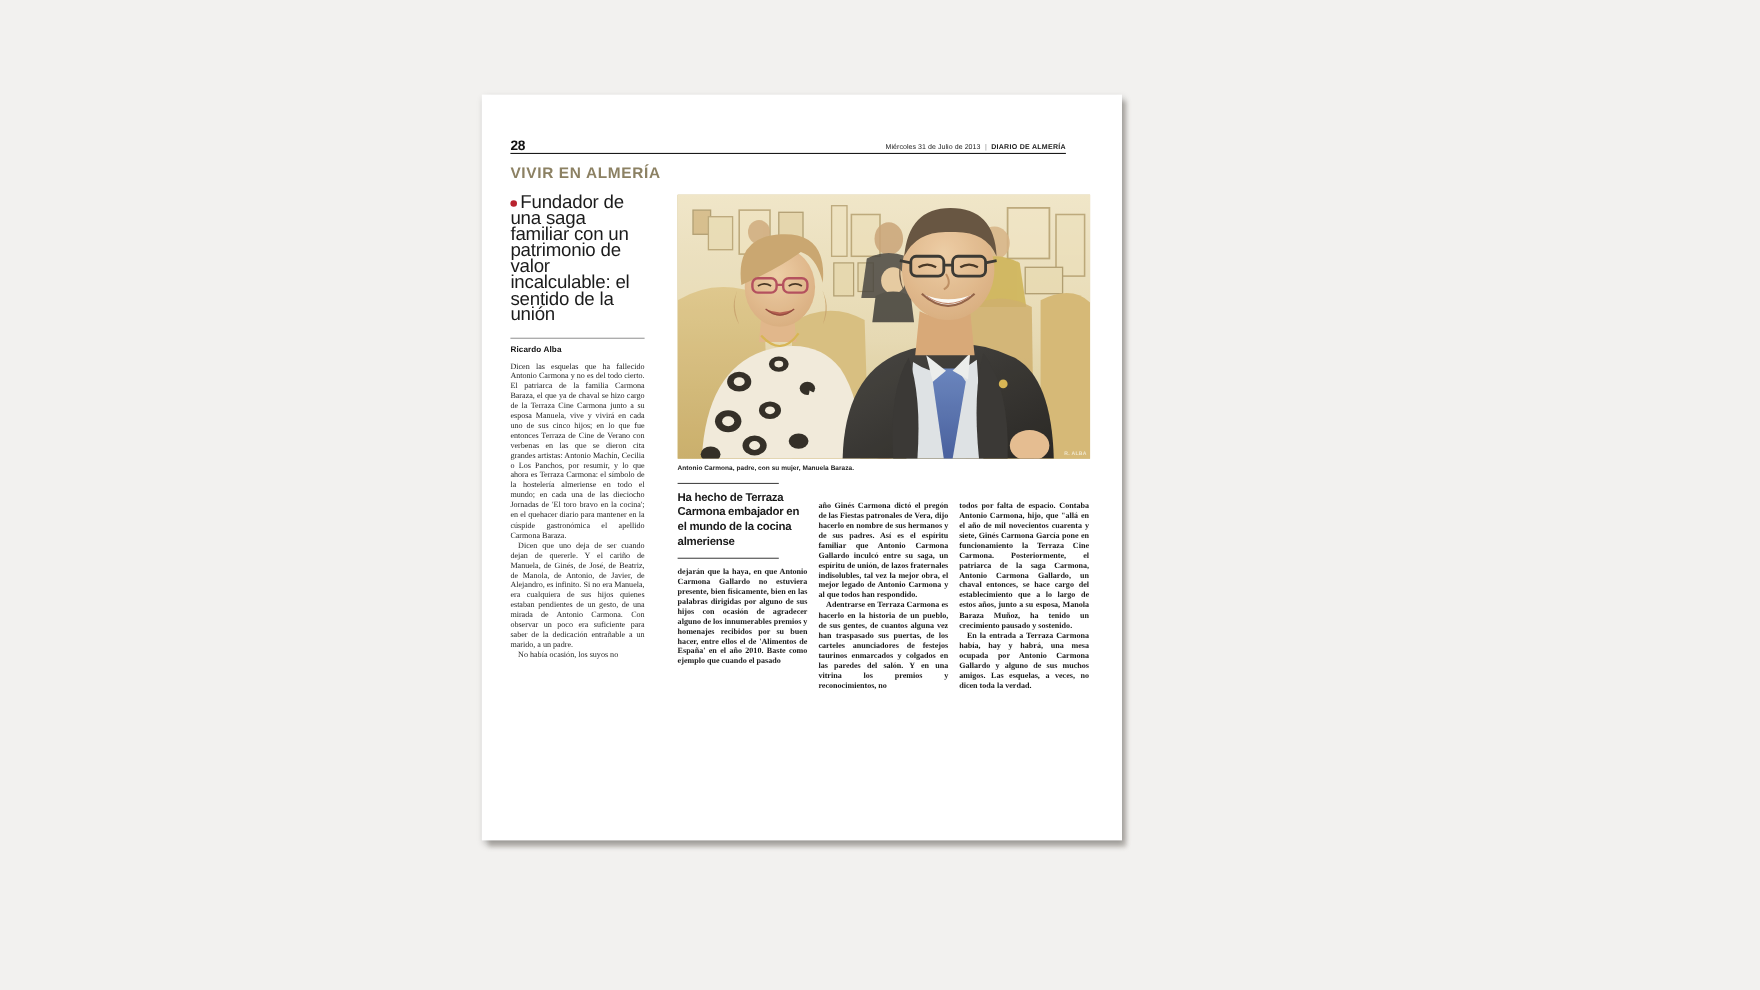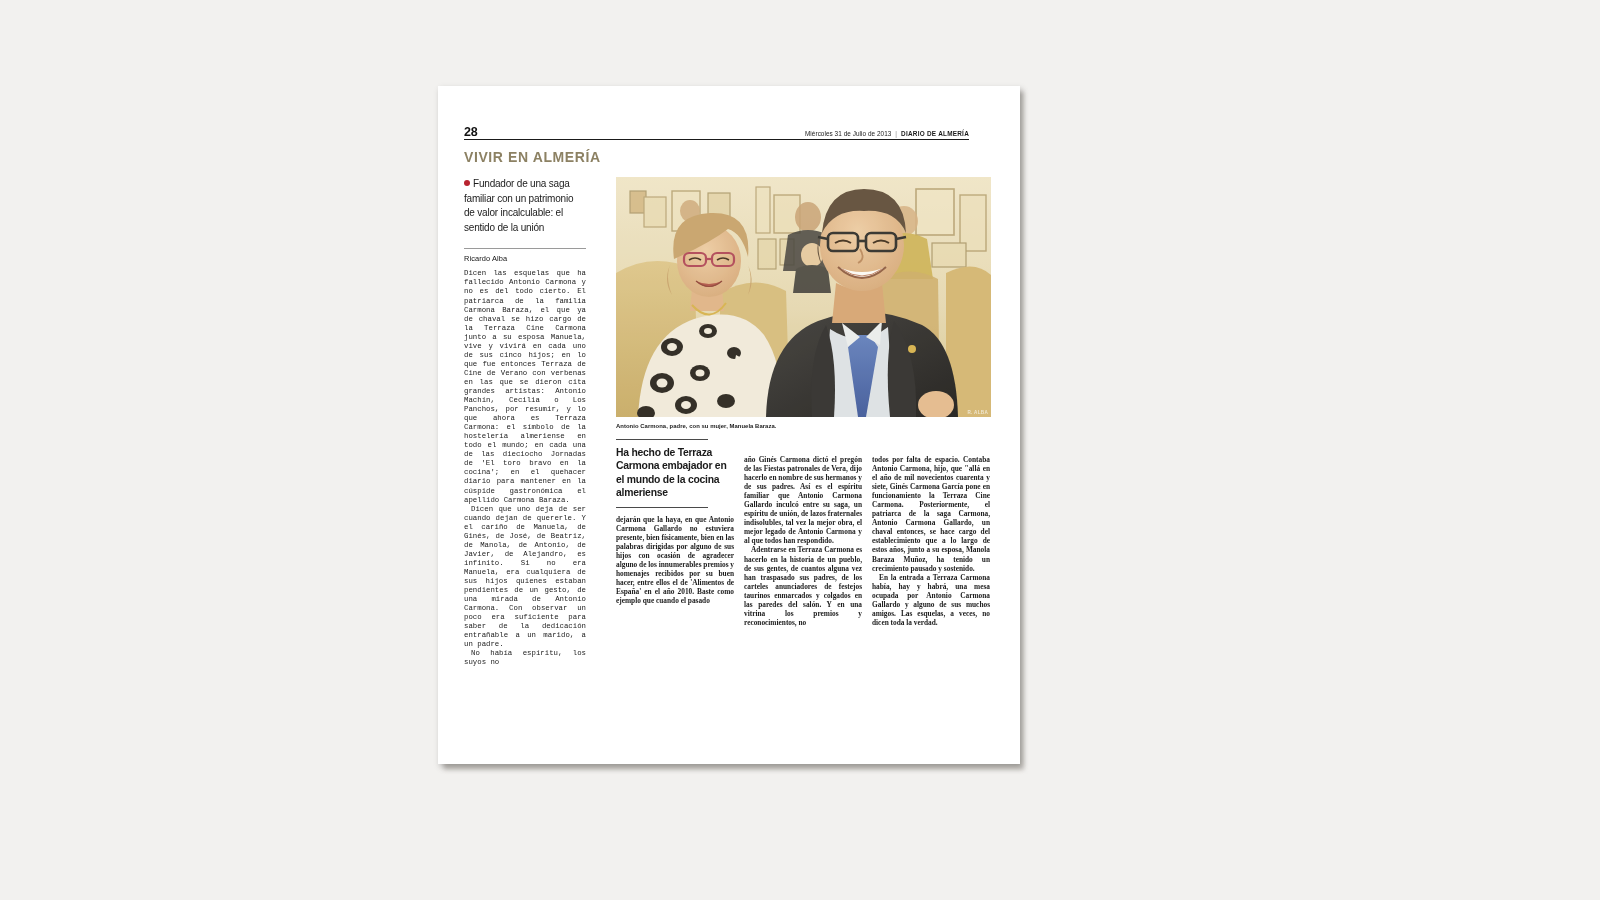--- a/index.html
+++ b/index.html
@@ -112,21 +112,21 @@
 
   
   .col-left {
     position: absolute;
     left: 0px;
     top: 0px;
     width: 122px;
   }
 
   .lead {
-    font-size: 10px;
+    font-size: 17px;
     line-height: 14.6px;
     color: #1b1b1b;
     letter-spacing: -0.2px;
   }
   .lead .bullet {
     display: inline-block;
     width: 6px; height: 6px;
     border-radius: 50%;
     background: #b8232f;
     margin-right: 3px;
@@ -134,39 +134,39 @@
   }
 
   .byline-rule {
     margin-top: 13px;
     border-top: 0.8px solid #9a9a9a;
     width: 100%;
   }
   .byline {
     margin-top: 5px;
     font-size: 7.4px;
-    font-weight: normal;
+    font-weight: bold;
     color: #111;
     letter-spacing: 0.1px;
   }
 
   
   .serif {
     font-family: "Liberation Serif", serif;
     font-size: 7.35px;
     line-height: 9.05px;
     text-align: justify;
     color: #1b1b1b;
     hyphens: auto;
     -webkit-hyphens: auto;
   }
   .serif p { margin: 0; text-indent: 7px; }
   .serif p.first { text-indent: 0; }
 
-  .col1-text { margin-top: 6px; font-family: Liberation Mono, monospace; }
+  .col1-text { margin-top: 6px; }
 
   
   .photo-wrap {
     position: absolute;
     left: 152px;
     top: 0px;
     width: 375px;
   }
   .photo {
     position: relative;
@@ -255,21 +255,21 @@
 
         <div class="col-left">
           <div class="lead"><span class="bullet"></span><span>Fundador de una saga familiar con un patrimonio de valor incalculable: el sentido de la unión</span></div>
 
           <div class="byline-rule"></div>
           <div class="byline">Ricardo Alba</div>
 
           <div class="serif col1-text">
             <p class="first">Dicen las esquelas que ha fallecido Antonio Carmona y no es del todo cierto. El patriarca de la familia Carmona Baraza, el que ya de chaval se hizo cargo de la Terraza Cine Carmona junto a su esposa Manuela, vive y vivirá en cada uno de sus cinco hijos; en lo que fue entonces Terraza de Cine de Verano con verbenas en las que se dieron cita grandes artistas: Antonio Machín, Cecilia o Los Panchos, por resumir, y lo que ahora es Terraza Carmona: el símbolo de la hostelería almeriense en todo el mundo; en cada una de las dieciocho Jornadas de 'El toro bravo en la cocina'; en el quehacer diario para mantener en la cúspide gastronómica el apellido Carmona Baraza.</p>
             <p>Dicen que uno deja de ser cuando dejan de quererle. Y el cariño de Manuela, de Ginés, de José, de Beatriz, de Manola, de Antonio, de Javier, de Alejandro, es infinito. Si no era Manuela, era cualquiera de sus hijos quienes estaban pendientes de un gesto, de una mirada de Antonio Carmona. Con observar un poco era suficiente para saber de la dedicación entrañable a un marido, a un padre.</p>
-            <p>No había espíritu, los suyos no</p>
+            <p>No había ocasión, los suyos no</p>
           </div>
         </div>
 
         <div class="photo-wrap">
           <div class="photo">
             <svg width="375" height="240" viewBox="0 0 375 240" xmlns="http://www.w3.org/2000/svg" aria-hidden="true">
               <defs>
                 <linearGradient id="wall" x1="0" y1="0" x2="0" y2="1">
                   <stop offset="0%" stop-color="#f3ead0"></stop>
                   <stop offset="55%" stop-color="#e8dcb8"></stop>
@@ -425,21 +425,21 @@
             <div class="pullquote-rule-bot"></div>
             <div class="serif">
               <p class="first">dejarán que la haya, en que Antonio Carmona Gallardo no estuviera presente, bien físicamente, bien en las palabras dirigidas por alguno de sus hijos con ocasión de agradecer alguno de los innumerables premios y homenajes recibidos por su buen hacer, entre ellos el de 'Alimentos de España' en el año 2010. Baste como ejemplo que cuando el pasado</p>
             </div>
           </div>
 
           <div class="lcol">
             <div class="spacer-top"></div>
             <div class="serif">
               <p class="first">año Ginés Carmona dictó el pregón de las Fiestas patronales de Vera, dijo hacerlo en nombre de sus hermanos y de sus padres. Así es el espíritu familiar que Antonio Carmona Gallardo inculcó entre su saga, un espíritu de unión, de lazos fraternales indisolubles, tal vez la mejor obra, el mejor legado de Antonio Carmona y al que todos han respondido.</p>
-              <p>Adentrarse en Terraza Carmona es hacerlo en la historia de un pueblo, de sus gentes, de cuantos alguna vez han traspasado sus padres, de los carteles anunciadores de festejos taurinos enmarcados y colgados en las paredes del salón. Y en una vitrina los premios y reconocimientos, no</p>
+              <p>Adentrarse en Terraza Carmona es hacerlo en la historia de un pueblo, de sus gentes, de cuantos alguna vez han traspasado sus puertas, de los carteles anunciadores de festejos taurinos enmarcados y colgados en las paredes del salón. Y en una vitrina los premios y reconocimientos, no</p>
             </div>
           </div>
 
           <div class="lcol">
             <div class="spacer-top"></div>
             <div class="serif">
               <p class="first">todos por falta de espacio. Contaba Antonio Carmona, hijo, que "allá en el año de mil novecientos cuarenta y siete, Ginés Carmona García pone en funcionamiento la Terraza Cine Carmona. Posteriormente, el patriarca de la saga Carmona, Antonio Carmona Gallardo, un chaval entonces, se hace cargo del establecimiento que a lo largo de estos años, junto a su esposa, Manola Baraza Muñoz, ha tenido un crecimiento pausado y sostenido.</p>
               <p>En la entrada a Terraza Carmona había, hay y habrá, una mesa ocupada por Antonio Carmona Gallardo y alguno de sus muchos amigos. Las esquelas, a veces, no dicen toda la verdad.</p>
             </div>
           </div>

